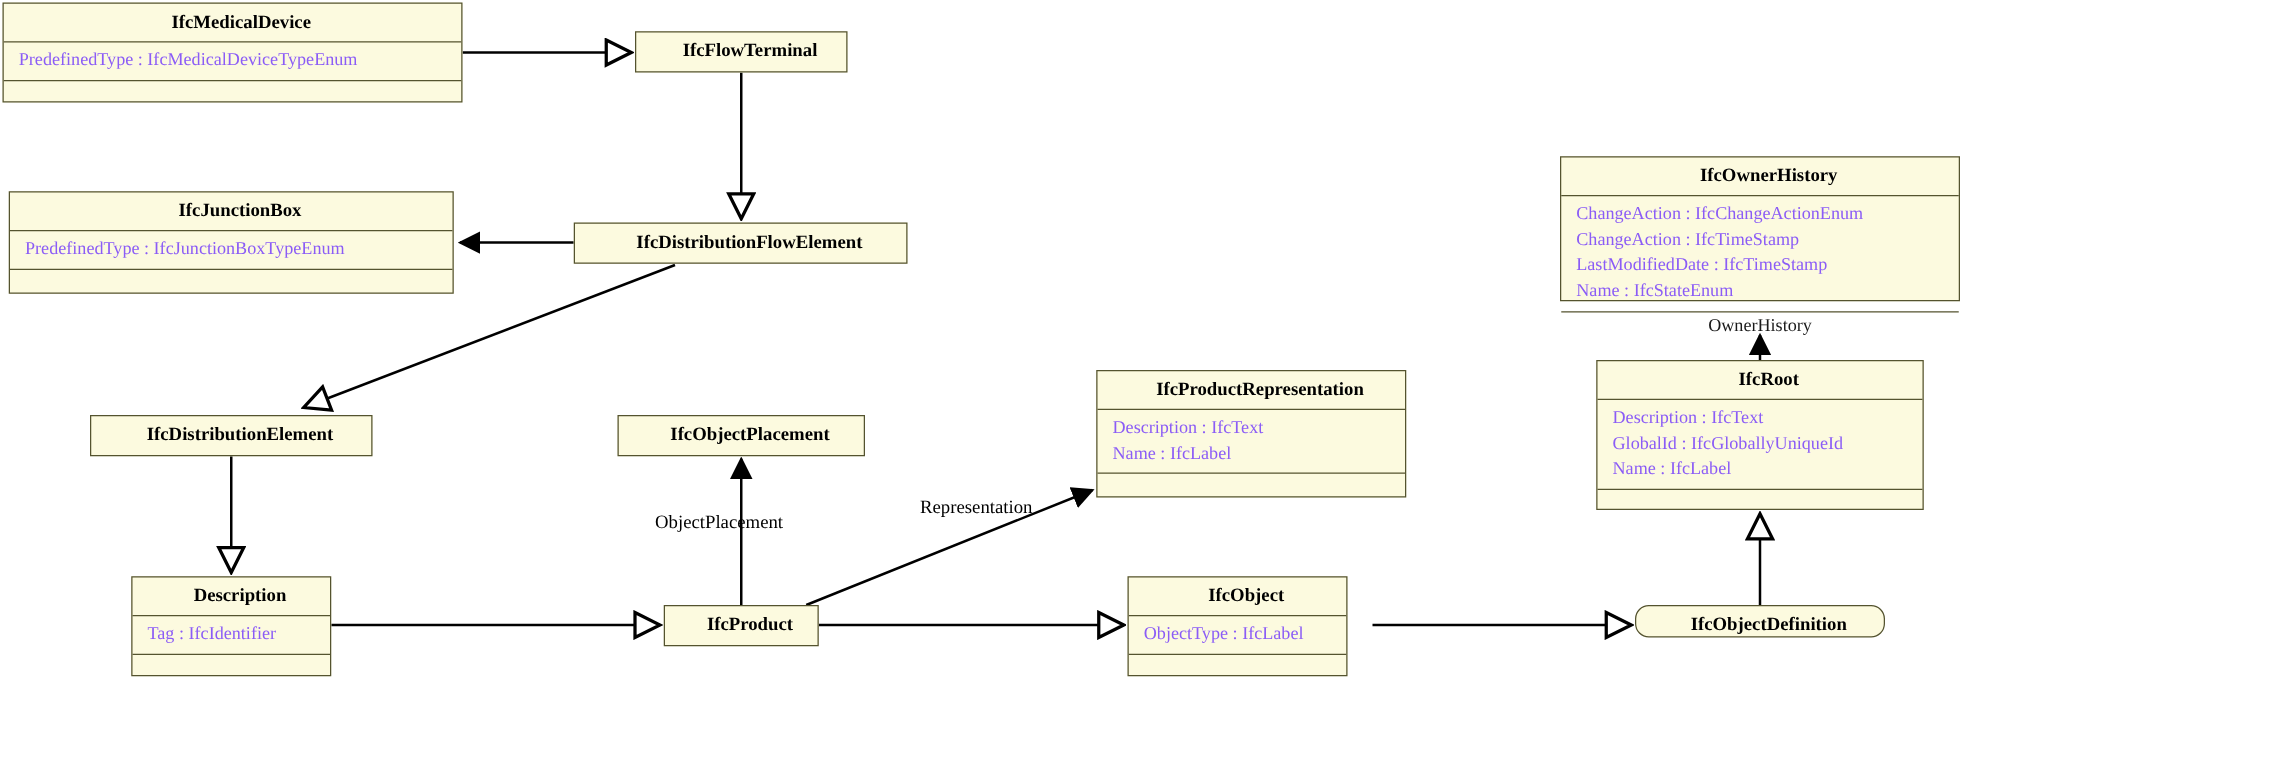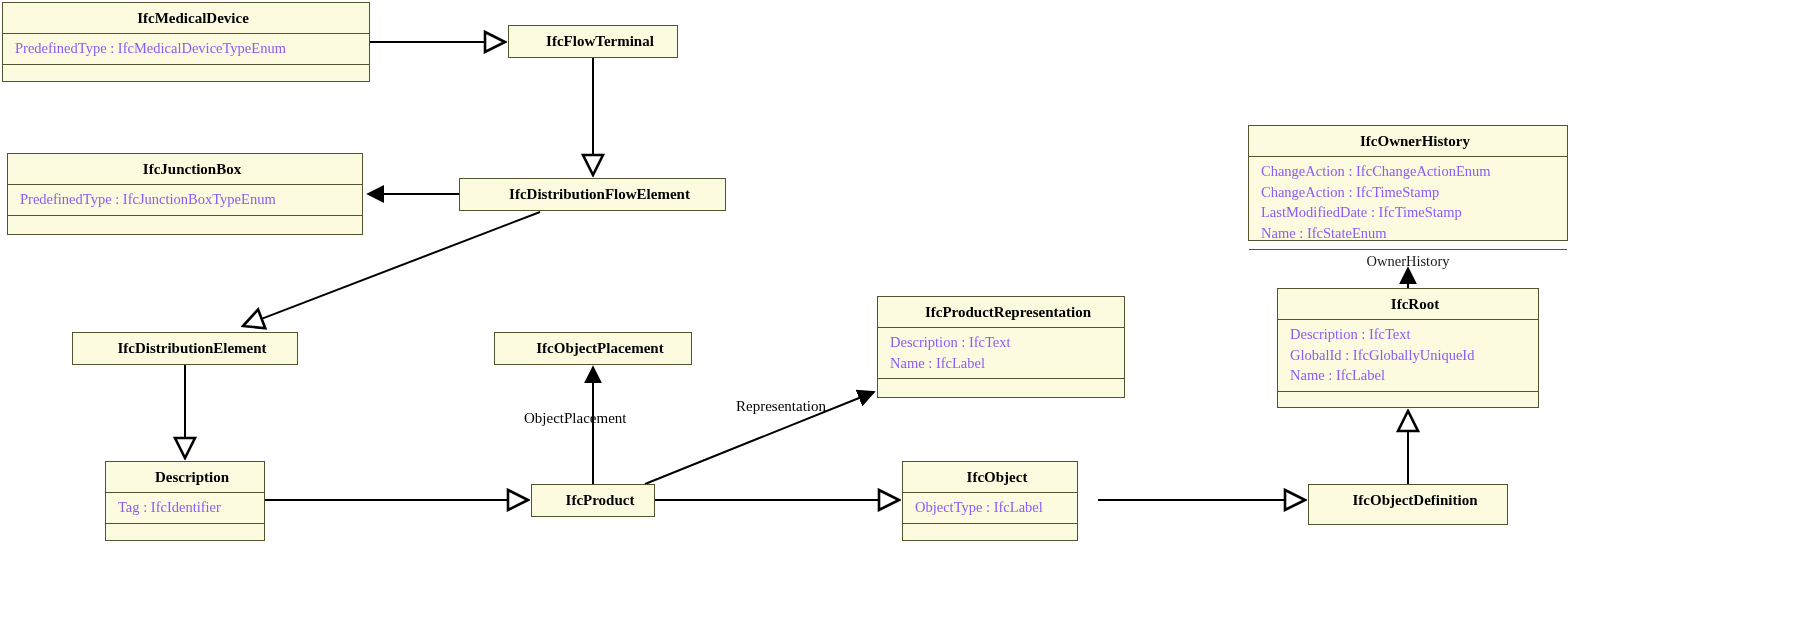--- a/index.html
+++ b/index.html
@@ -208,21 +208,21 @@
       <div class="uml-class" style="left: 531px; top: 484px; width: 124px; height: 33px;">
         <div class="compartment class-title">IfcProduct</div>
       </div>
       <div class="uml-class" style="left: 902px; top: 461px; width: 176px; height: 80px;">
         <div class="compartment class-title">IfcObject</div>
         <div class="compartment class-attrs">
           <div class="attr-line">ObjectType : IfcLabel</div>
         </div>
         <div class="compartment class-ops"></div>
       </div>
-      <div class="uml-class" style="left: 1308px; top: 484px; width: 200px; height: 41px;">
+      <div class="uml-class" style="left: 1308px; top: 484px; width: 200px; height: 26px; border-radius: 11px;">
         <div class="compartment class-title">IfcObjectDefinition</div>
       </div>
     </div>
   <div id="label-layer">
       <div class="edge-label" style="left: 524px; top: 398px; margin-top: 12px;">ObjectPlacement</div>
       <div class="edge-label" style="left: 736px; top: 398px;">Representation</div>
     </div>
 
 </div>
 

